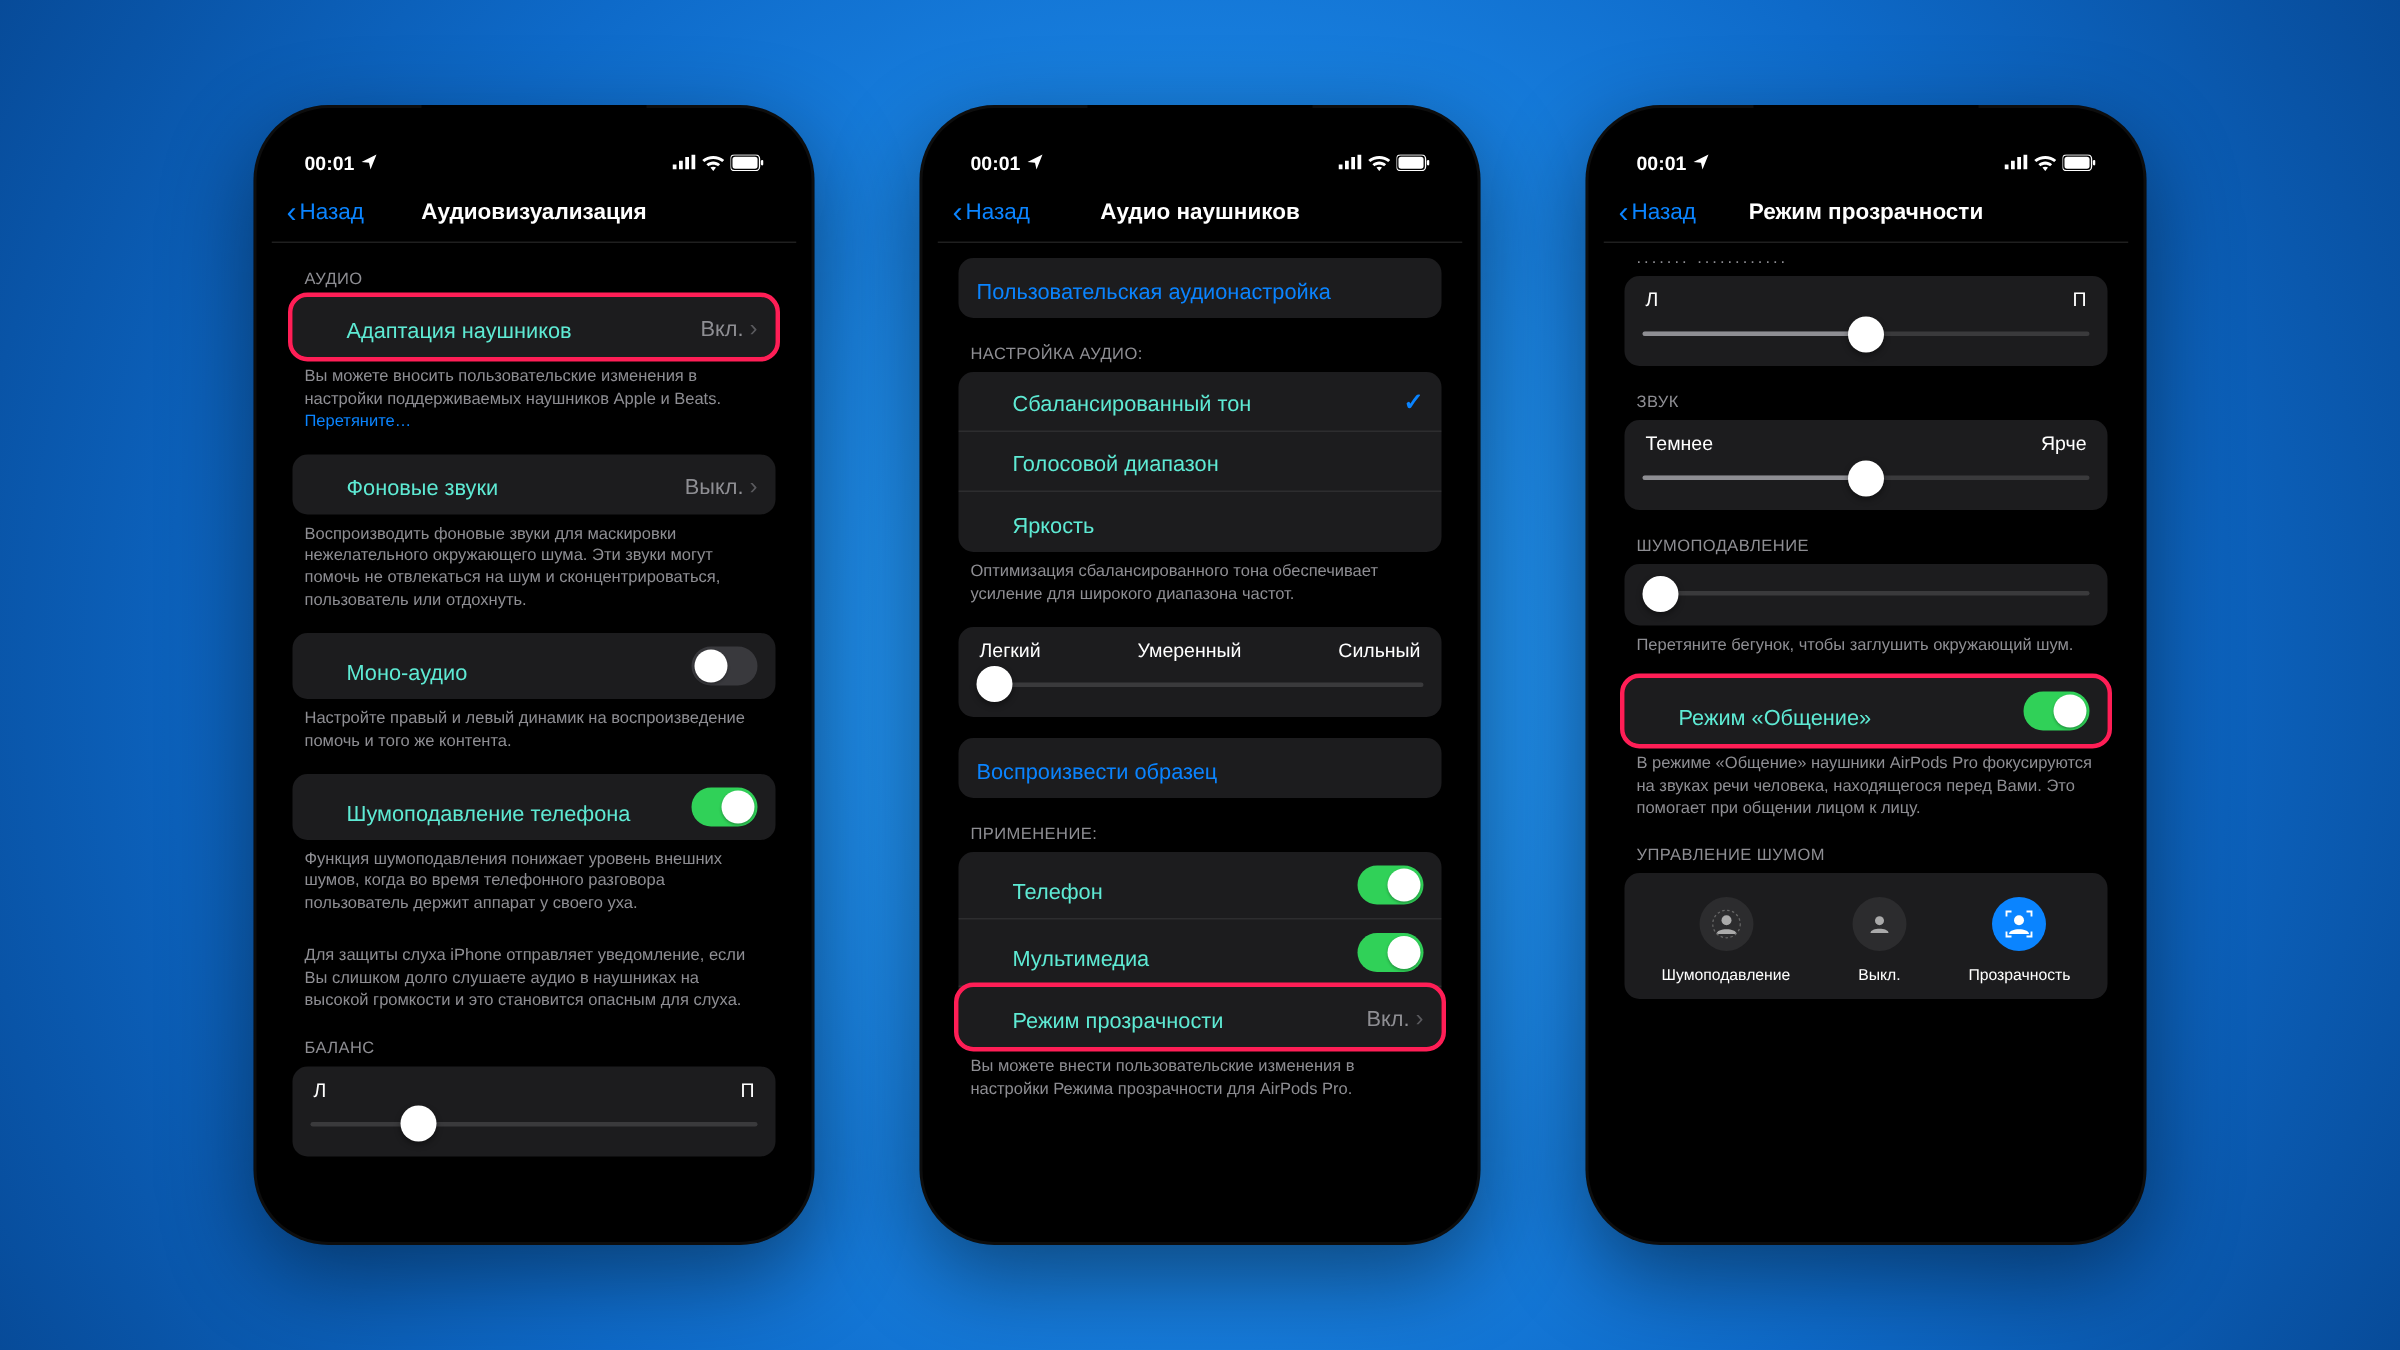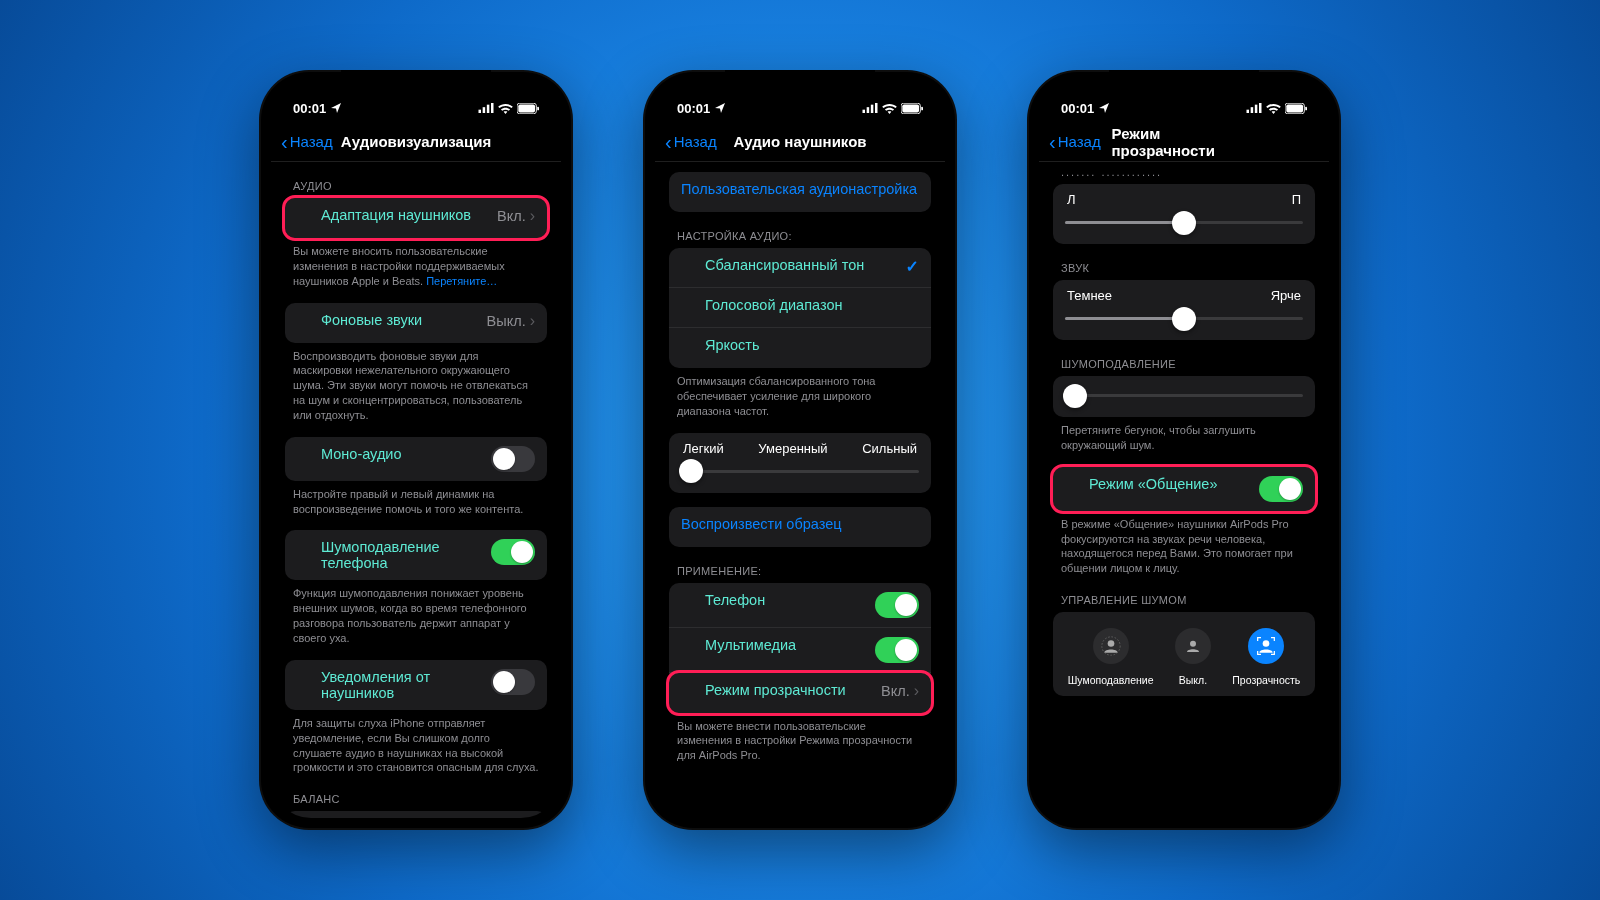--- a/index.html
+++ b/index.html
@@ -6,21 +6,21 @@
   html, body { width: 1600px; height: 900px; overflow: hidden; }
   body {
     font-family: -apple-system, "Helvetica Neue", Arial, sans-serif;
     background: radial-gradient(circle at 50% 50%, #2aa3ff 0%, #1b86e6 35%, #0e6ac9 65%, #074b99 100%);
     display: flex;
     align-items: center;
     justify-content: center;
     gap: 70px;
   }
   .phone {
-    width: 314px;
+    width: 374px;
     height: 760px;
     background: #000;
     border-radius: 50px;
     padding: 12px;
     box-shadow: 0 20px 60px rgba(0,0,0,.45), inset 0 0 0 2px rgba(255,255,255,.05);
     position: relative;
   }
   .phone::before {
     content: "";
     position: absolute;
@@ -83,21 +83,21 @@
     padding: 18px 8px 6px 8px;
     letter-spacing: .3px;
   }
   .cell-group {
     background: #1c1c1e;
     border-radius: 10px;
   }
   .cell {
     min-height: 40px;
     display: flex;
-    align-items: flex-start;
+    align-items: flex-end;
     justify-content: space-between;
     padding: 9px 12px;
     border-bottom: 0.5px solid rgba(255,255,255,.08);
     font-size: 14.5px;
   }
   .cell:last-child { border-bottom: none; }
   .cell .label { color: #5eead4; margin-left: 24px; }
   .cell .value { color: #8e8e93; display: flex; align-items: center; gap: 4px; }
   .chevron { color: #5a5a5e; font-size: 16px; }
   .footer-text {
@@ -266,28 +266,20 @@
         <div class="cell">
           <span class="label">Шумоподавление телефона</span>
           <div class="toggle on">
               <div class="knob"></div>
             </div>
         </div>
       </div>
       <div class="footer-text">Функция шумоподавления понижает уровень внешних шумов, когда во время телефонного разговора пользователь держит аппарат у своего уха.</div>
 
       <div style="height:14px"></div>
-      <div class="cell-group">
-        <div class="cell">
-          <span class="label">Уведомления от наушников</span>
-          <div class="toggle">
-              <div class="knob"></div>
-            </div>
-        </div>
-      </div>
       <div class="footer-text">Для защиты слуха iPhone отправляет уведомление, если Вы слишком долго слушаете аудио в наушниках на высокой громкости и это становится опасным для слуха.</div>
 
       <div class="section-header">БАЛАНС</div>
       <div class="cell-group">
         <div class="slider-section">
           <div class="slider-labels">
             <span>Л</span>
             <span>П</span>
           </div>
           <div class="slider-track">

